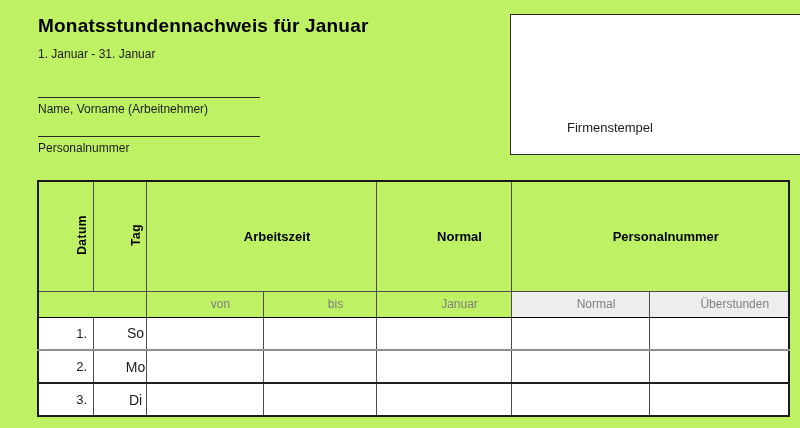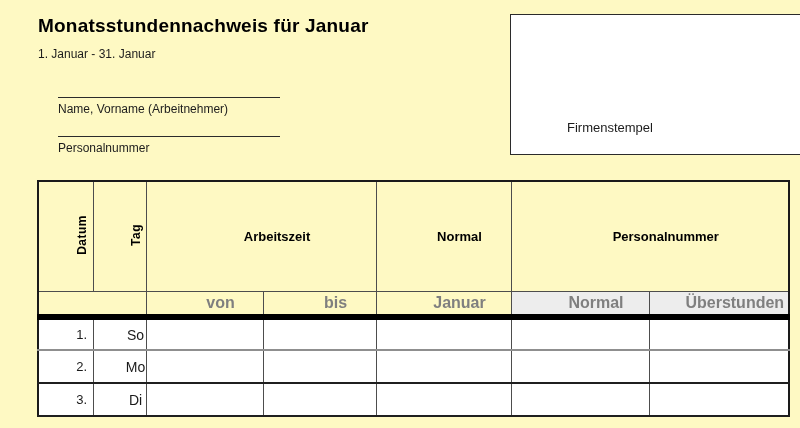--- a/index.html
+++ b/index.html
@@ -4,33 +4,33 @@
 <style>
   * { margin: 0; padding: 0; box-sizing: border-box; }
   html, body { background: #ffffff; }
   body {
     width: 800px; height: 428px;
     font-family: "Liberation Sans", sans-serif;
     color: #1a1a1a;
     position: relative;
     overflow: hidden;
   }
-  .page { position: absolute; inset: 0; width: 800px; height: 428px; overflow: hidden; background: #fef9c3; }
+  .page { position: absolute; inset: 0; width: 800px; height: 428px; overflow: hidden; background: #bef264; }
 
   .doc-title {
     position: absolute; left: 38px; top: 15px;
     font-size: 19px; font-weight: bold; color: #000;
     letter-spacing: 0.2px; white-space: nowrap;
   }
   .doc-subtitle {
     position: absolute; left: 38px; top: 47px;
     font-size: 12px; color: #1c1c1c; white-space: nowrap;
   }
 
-  .fill-field { position: absolute; left: 38px; width: 222px; margin-left: 20px; }
+  .fill-field { position: absolute; left: 38px; width: 222px; }
   .fill-field .line { border-top: 1px solid #2b2b2b; height: 0; }
   .fill-field .lbl { font-size: 12px; color: #1c1c1c; padding-top: 4px; white-space: nowrap; }
   #field-name { top: 97px; }
   #field-pnr  { top: 136px; }
 
   .stamp-box {
     position: absolute; left: 510px; top: 14px;
     width: 302px; height: 141px;
     border: 1px solid #2b2b2b; background: #fff;
   }
@@ -55,22 +55,22 @@
   .vtext {
     display: inline-block;
     writing-mode: vertical-rl;
     transform: rotate(180deg);
     white-space: nowrap;
     font-size: 12px; font-weight: bold; color: #000;
     letter-spacing: 0.5px;
   }
   tr.subhdr td {
     height: 26px;
-    font-size: 16px; font-weight: bold; color: #7f7f7f;
-    border-bottom: 6px solid #000000;
+    font-size: 12px; font-weight: normal; color: #7f7f7f;
+    border-bottom: 1px solid #000000;
   }
   tr.subhdr td.shaded { background: #ededed; }
   tr.day td { height: 33px; background: #fff; }
   tr.day td.datum { font-size: 13px; color: #1a1a1a; }
   tr.day td.tag   { font-size: 14px; font-weight: normal; color: #1a1a1a; }
   tr.day-light td { border-bottom: 2px solid #8f8f8f; }
   tr.day-dark  td { border-bottom: 2px solid #1f1f1f; }
 </style>
 </head>
 <body>

